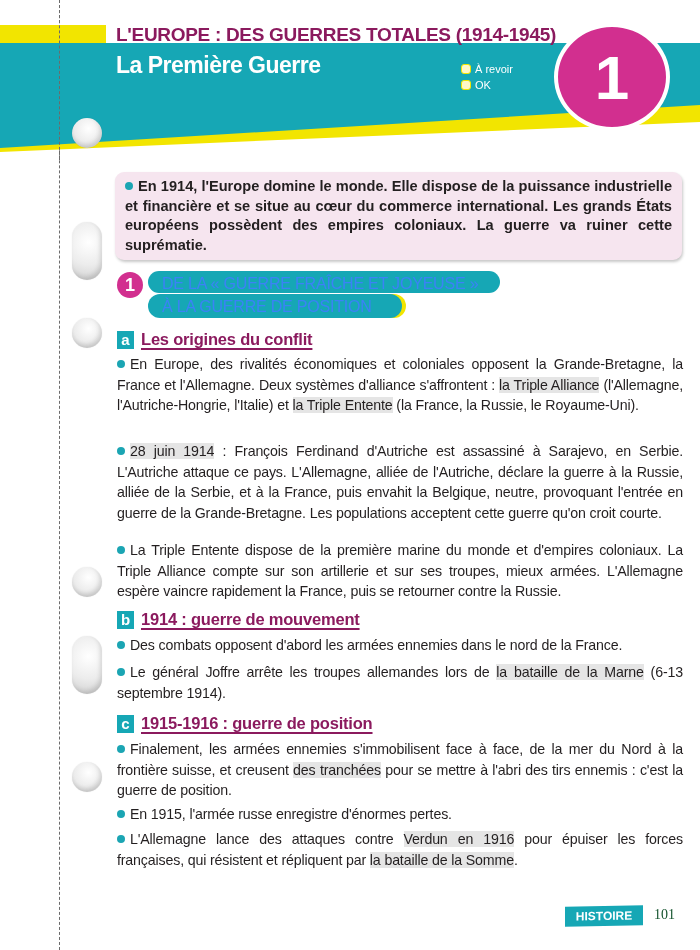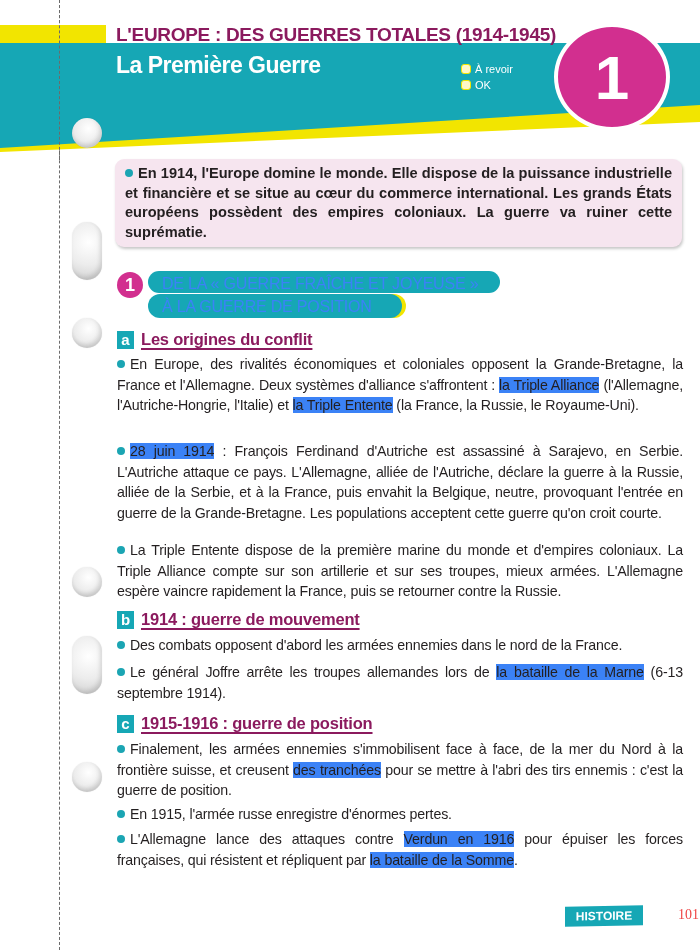--- a/index.html
+++ b/index.html
@@ -50,21 +50,21 @@
   .badge-num {
     position: absolute; left: 554px; top: 23px; width: 116px; height: 108px;
     border-radius: 50%;
     background: #d22f8f; border: 4px solid #ffffff; box-sizing: border-box;
     color: #ffffff; font-family: "Liberation Sans", sans-serif; font-weight: bold;
     font-size: 62px; display: flex; align-items: center; justify-content: center;
   }
 
   
   .intro {
-    position: absolute; left: 115px; top: 159px; width: 567px; height: 88px;
+    position: absolute; left: 115px; top: 172px; width: 567px; height: 88px;
     background: #f6e5ef; border-radius: 9px;
     box-shadow: 1px 2px 3px rgba(0,0,0,0.22);
     box-sizing: border-box; padding: 5px 10px 0 10px;
     font-family: "Liberation Sans", sans-serif; font-weight: bold;
     font-size: 14.6px; line-height: 19.5px; text-align: justify; color: #231f20;
   }
   .dot {
     display: inline-block; width: 8px; height: 8px; border-radius: 50%;
     background: #1ba5b3; margin-right: 5px; vertical-align: 1px;
   }
@@ -108,33 +108,33 @@
     color: #8b1a5e; text-decoration: underline; text-decoration-thickness: 1.5px;
     text-underline-offset: 3px; letter-spacing: -0.2px; white-space: nowrap;
   }
 
   
   .para {
     position: absolute; left: 117px; width: 566px;
     font-family: "Liberation Sans", sans-serif; font-size: 14.2px; line-height: 20.5px;
     text-align: justify; color: #231f20; letter-spacing: -0.15px;
   }
-  .hl { background: #3b82f6; }
+  .hl { background: #e5e5e5; }
 
   
   .footer-tag {
     position: absolute; left: 565px; top: 906px; width: 78px; height: 20px;
     background: #16a7b5; color: #fff;
     font-family: "Liberation Sans", sans-serif; font-weight: bold; font-size: 12px;
     display: flex; align-items: center; justify-content: center;
     transform: skewY(-1deg);
   }
   .page-num {
     position: absolute; left: 654px; top: 907px;
-    font-family: "Liberation Serif", serif; font-size: 14px; color: #ef4444; margin-left: 24px;
+    font-family: "Liberation Serif", serif; font-size: 14px; color: #14532d;
   }
 </style>
 </head>
 <body>
 
 <div class="margin-line"></div>
 <div class="hole circle" style="top:118px;"></div>
 <div class="hole pill" style="top:222px;"></div>
 <div class="hole circle" style="top:318px;"></div>
 <div class="hole circle" style="top:567px;"></div>

